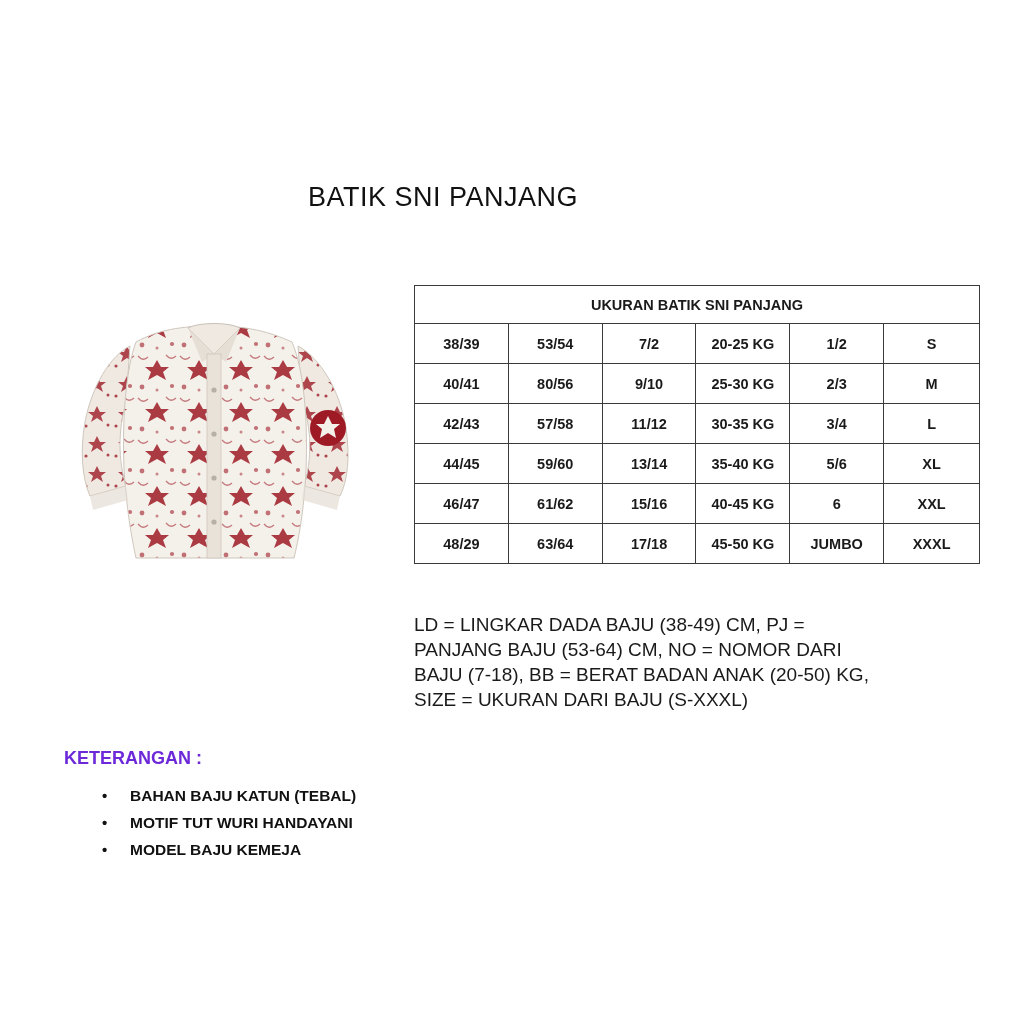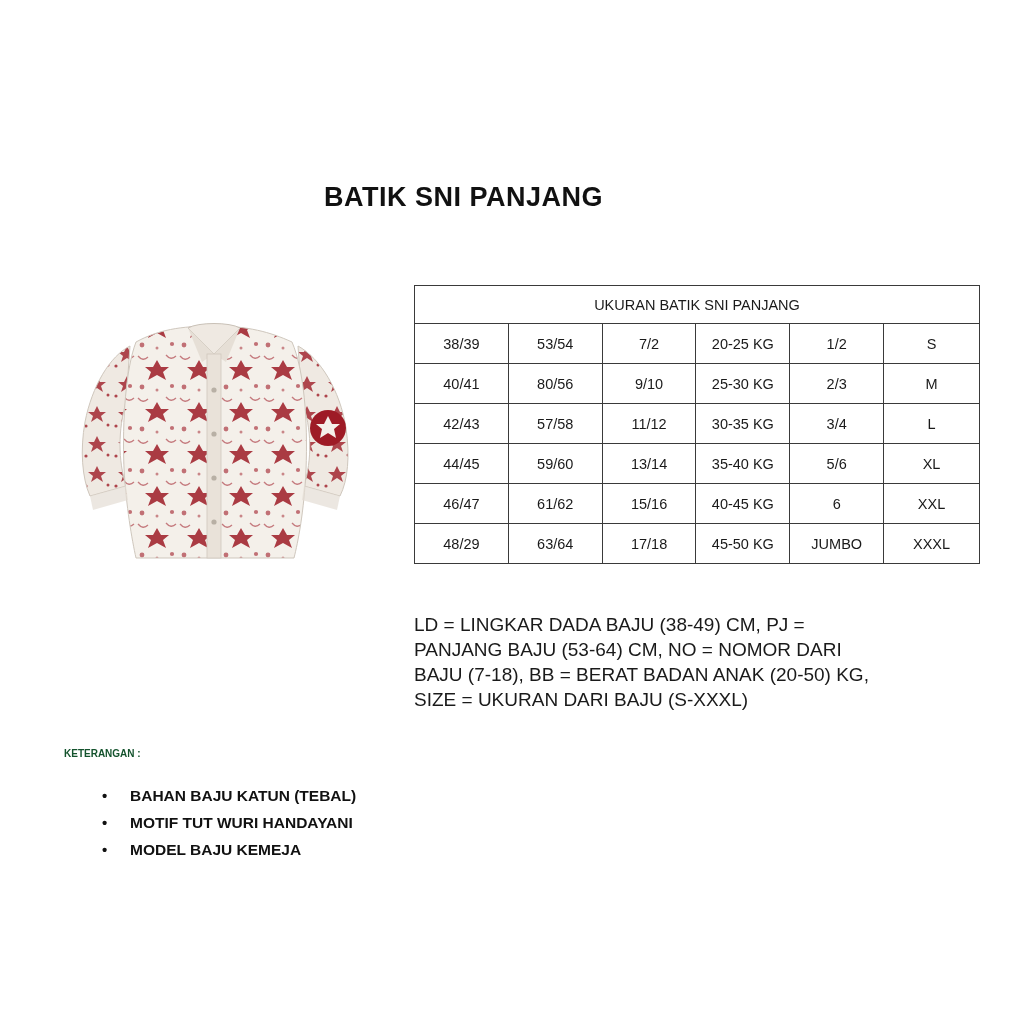--- a/index.html
+++ b/index.html
@@ -11,24 +11,24 @@
     height: 1024px;
     background: #ffffff;
     font-family: "Liberation Sans", sans-serif;
     color: #000000;
     position: relative;
     overflow: hidden;
   }
 
   .page-title {
     position: absolute;
-    left: 324px;
+    left: 308px;
     top: 182px;
     font-size: 27px;
-    font-weight: bold;
+    font-weight: normal;
     letter-spacing: 0.5px;
     color: #111111;
   }
 
   
   .product-image {
     position: absolute;
     left: 52px;
     top: 310px;
     width: 330px;
@@ -47,21 +47,21 @@
     position: absolute;
     left: 414px;
     top: 285px;
     width: 566px;
     border-collapse: collapse;
     font-size: 14.5px;
   }
   .size-table td, .size-table th {
     border: 1px solid #3a3a3a;
     text-align: center;
-    font-weight: normal;
+    font-weight: bold;
     height: 39px;
     padding: 0 4px;
     color: #1a1a1a;
   }
   .size-table .caption-row td {
     height: 37px;
     font-size: 14.5px;
   }
   .size-table col.c-ld { width: 94px; }
   .size-table col.c-pj { width: 94px; }
@@ -79,23 +79,23 @@
     font-size: 19px;
     line-height: 25px;
     color: #1a1a1a;
   }
 
   
   .keterangan-title {
     position: absolute;
     left: 64px;
     top: 748px;
-    font-size: 10px;
+    font-size: 18px;
     font-weight: bold;
-    color: #14532d;
+    color: #6d28d9;
   }
   .keterangan-list {
     position: absolute;
     left: 64px;
     top: 782px;
     margin: 0;
     padding: 0;
     list-style: none;
     font-size: 15.5px;
     font-weight: bold;

